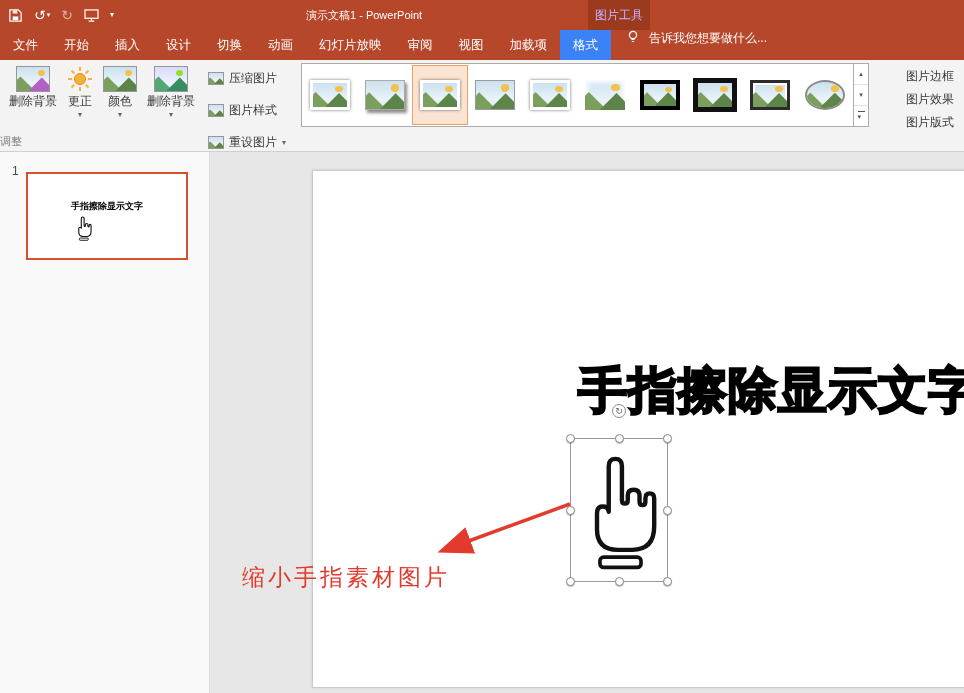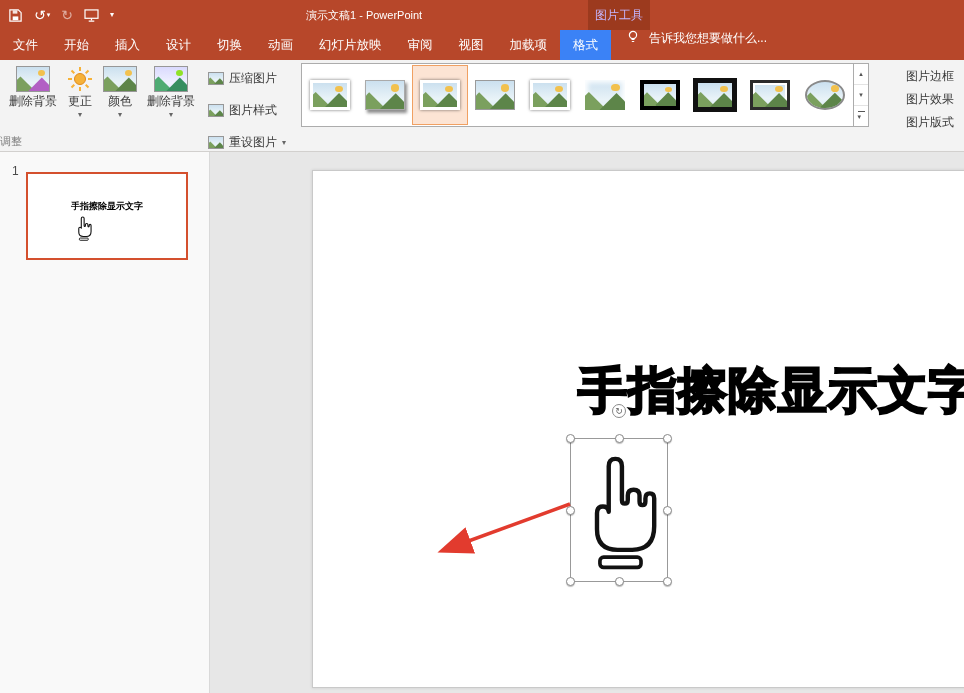--- a/index.html
+++ b/index.html
@@ -327,16 +327,17 @@
 
       <svg class="arrow-svg">
         <defs>
           <marker id="ah" markerWidth="10" markerHeight="8" refX="8" refY="4" orient="auto">
             <path d="M0 0 L10 4 L0 8 Z" fill="#E23B2E"></path>
           </marker>
         </defs>
         <line x1="360" y1="352" x2="234" y2="398" stroke="#E23B2E" stroke-width="3.5" marker-end="url(#ah)"></line>
       </svg>
 
+      <div class="annotation">缩小手指素材图片</div>
     </div>
   </div>
 
 </div>
 
 </body></html>

